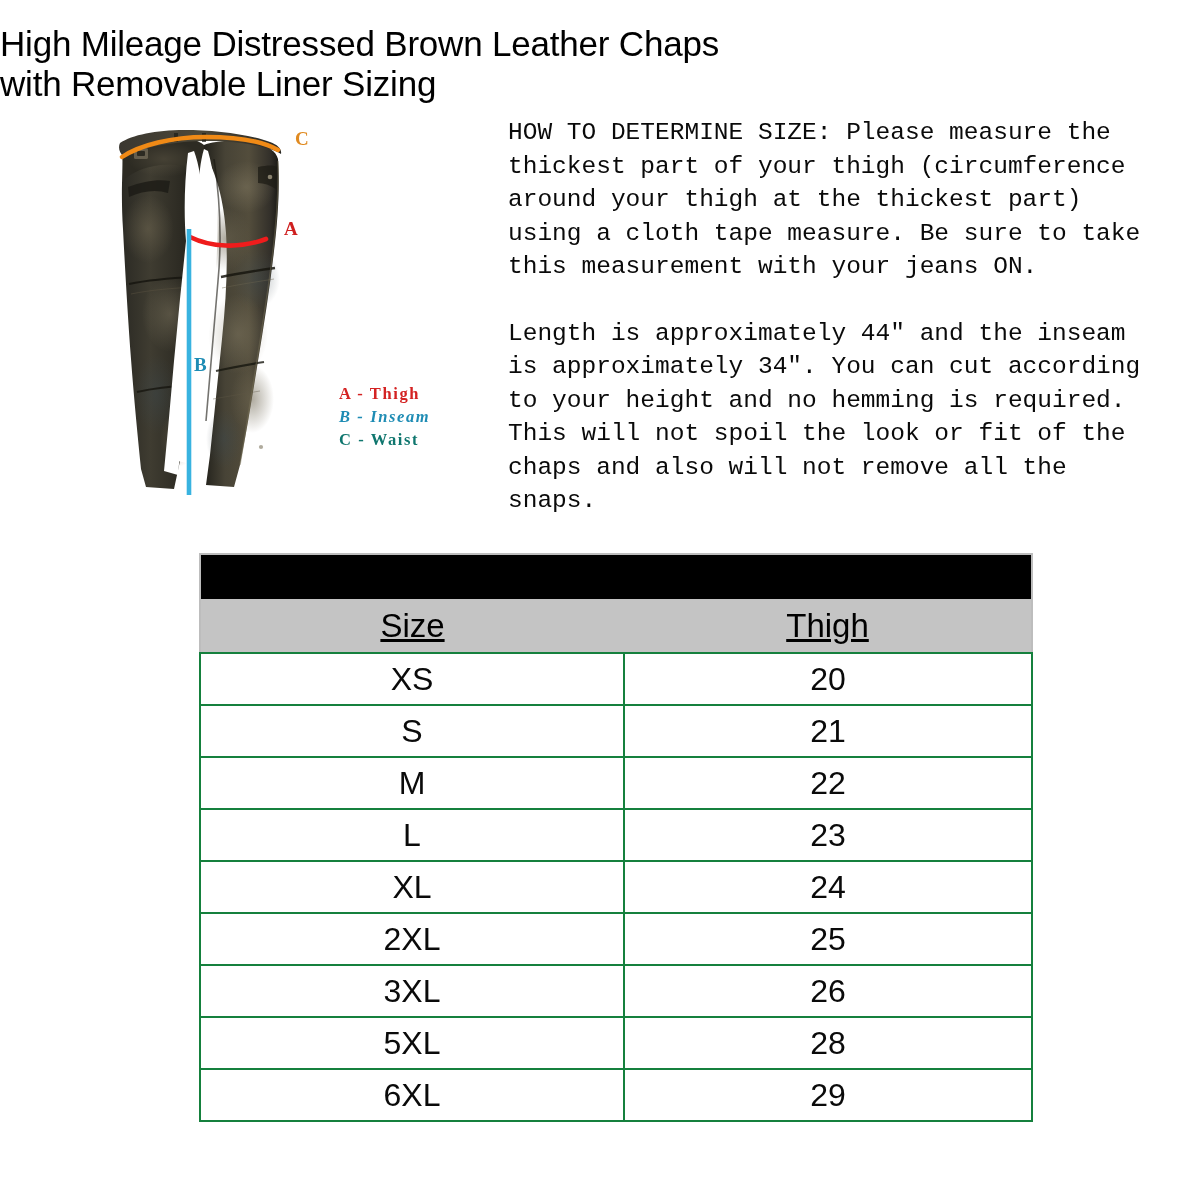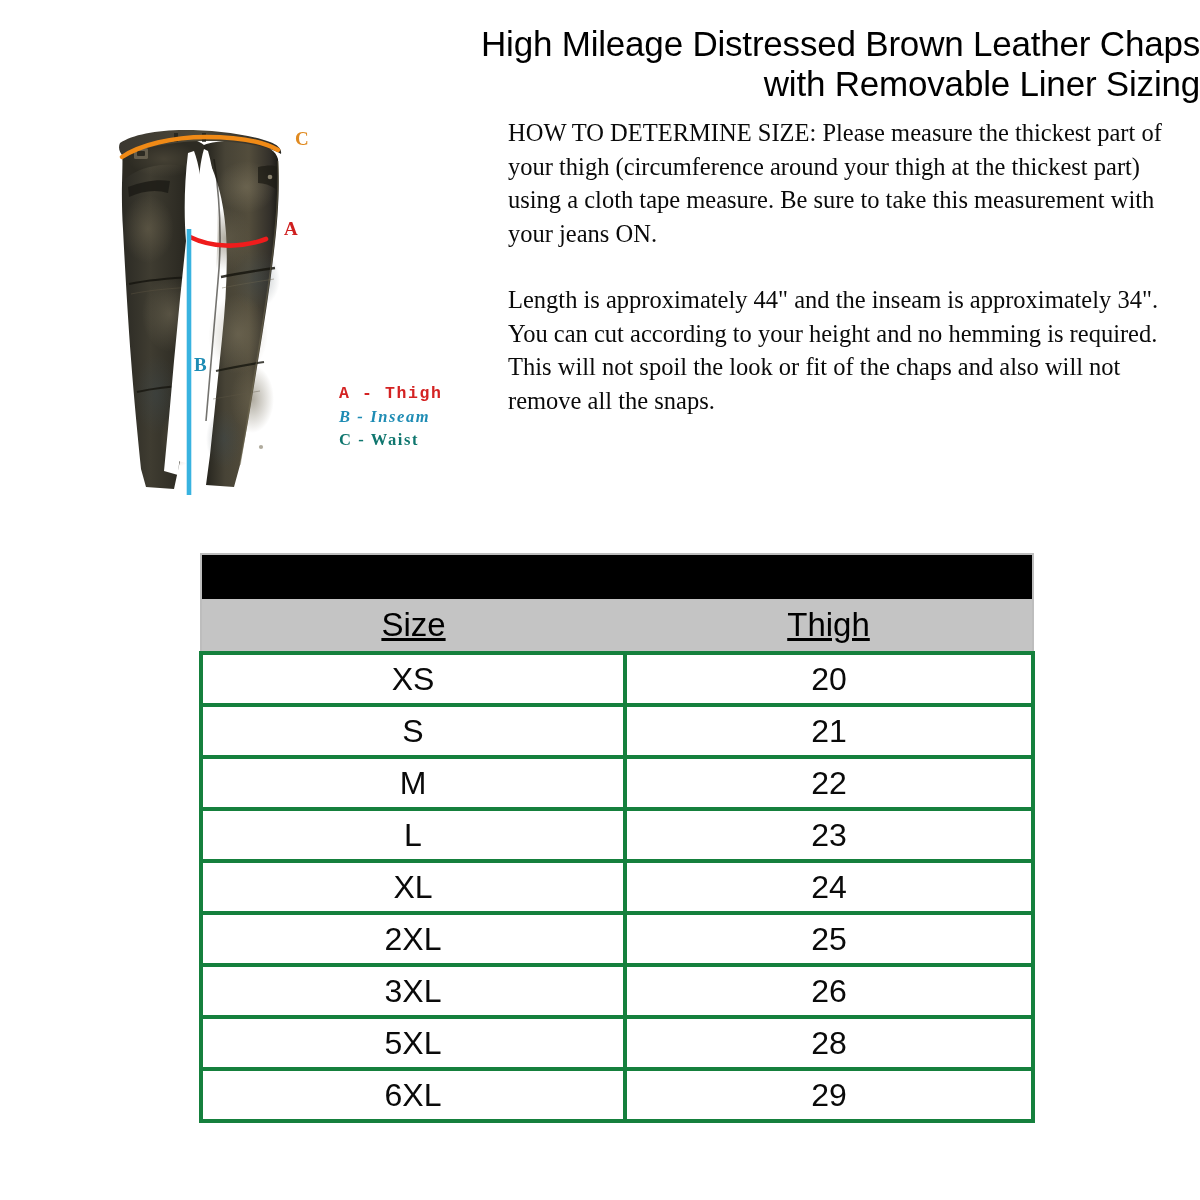--- a/index.html
+++ b/index.html
@@ -11,21 +11,21 @@
     font-family: "Liberation Sans", sans-serif;
     color: #000000;
     overflow: hidden;
     position: relative;
   }
 
   
   .title-block {
     width: 1200px;
     padding-top: 24px;
-    text-align: right;
+    text-align: left;
   }
   .title-line {
     font-family: "Liberation Sans Narrow", "Liberation Sans", sans-serif;
     font-size: 35px;
     font-weight: 400;
     line-height: 40px;
     letter-spacing: -0.2px;
     color: #000;
     white-space: nowrap;
   }
@@ -53,37 +53,37 @@
     left: 339px;
     top: 278px;
     font-family: "Liberation Serif", serif;
     font-weight: 700;
     font-size: 16.5px;
     line-height: 23px;
     letter-spacing: 1.6px;
     white-space: nowrap;
   }
   .legend div { white-space: nowrap; }
-  .legend .k-a { color: #d42222; font-family: Liberation Mono, monospace; }
+  .legend .k-a { color: #d42222; }
   .legend .k-b { color: #1e8cb4; font-style: italic; }
   .legend .k-c { color: #e08a20; }
 
   
   .copy {
     position: absolute;
     left: 508px;
     top: 12px;
     width: 660px;
   }
   .copy p {
     margin: 0;
     font-size: 24.5px;
     line-height: 33.5px;
     color: #0a0a0a;
-    font-family: Liberation Serif, serif;
+    font-family: Liberation Mono, monospace;
   }
   .copy p.gap { margin-top: 33px; }
 
   
   .table-wrap {
     position: absolute;
     left: 199px;
     top: 553px;
     width: 832px;
   }
@@ -109,21 +109,21 @@
     font-size: 33px;
     color: #000;
     text-align: center;
     vertical-align: middle;
     text-decoration: underline;
   }
   table.size-table tbody td {
     background: #ffffff;
     height: 52px;
     padding: 0;
-    border: 4px solid #15803d;
+    border: 2px solid #15803d;
     font-family: "Liberation Sans Narrow", "Liberation Sans", sans-serif;
     font-weight: 400;
     font-size: 32px;
     color: #0a0a0a;
     text-align: center;
     vertical-align: middle;
   }
   table.size-table col.c-size { width: 424px; }
   table.size-table col.c-thigh { width: 408px; }
 </style>

